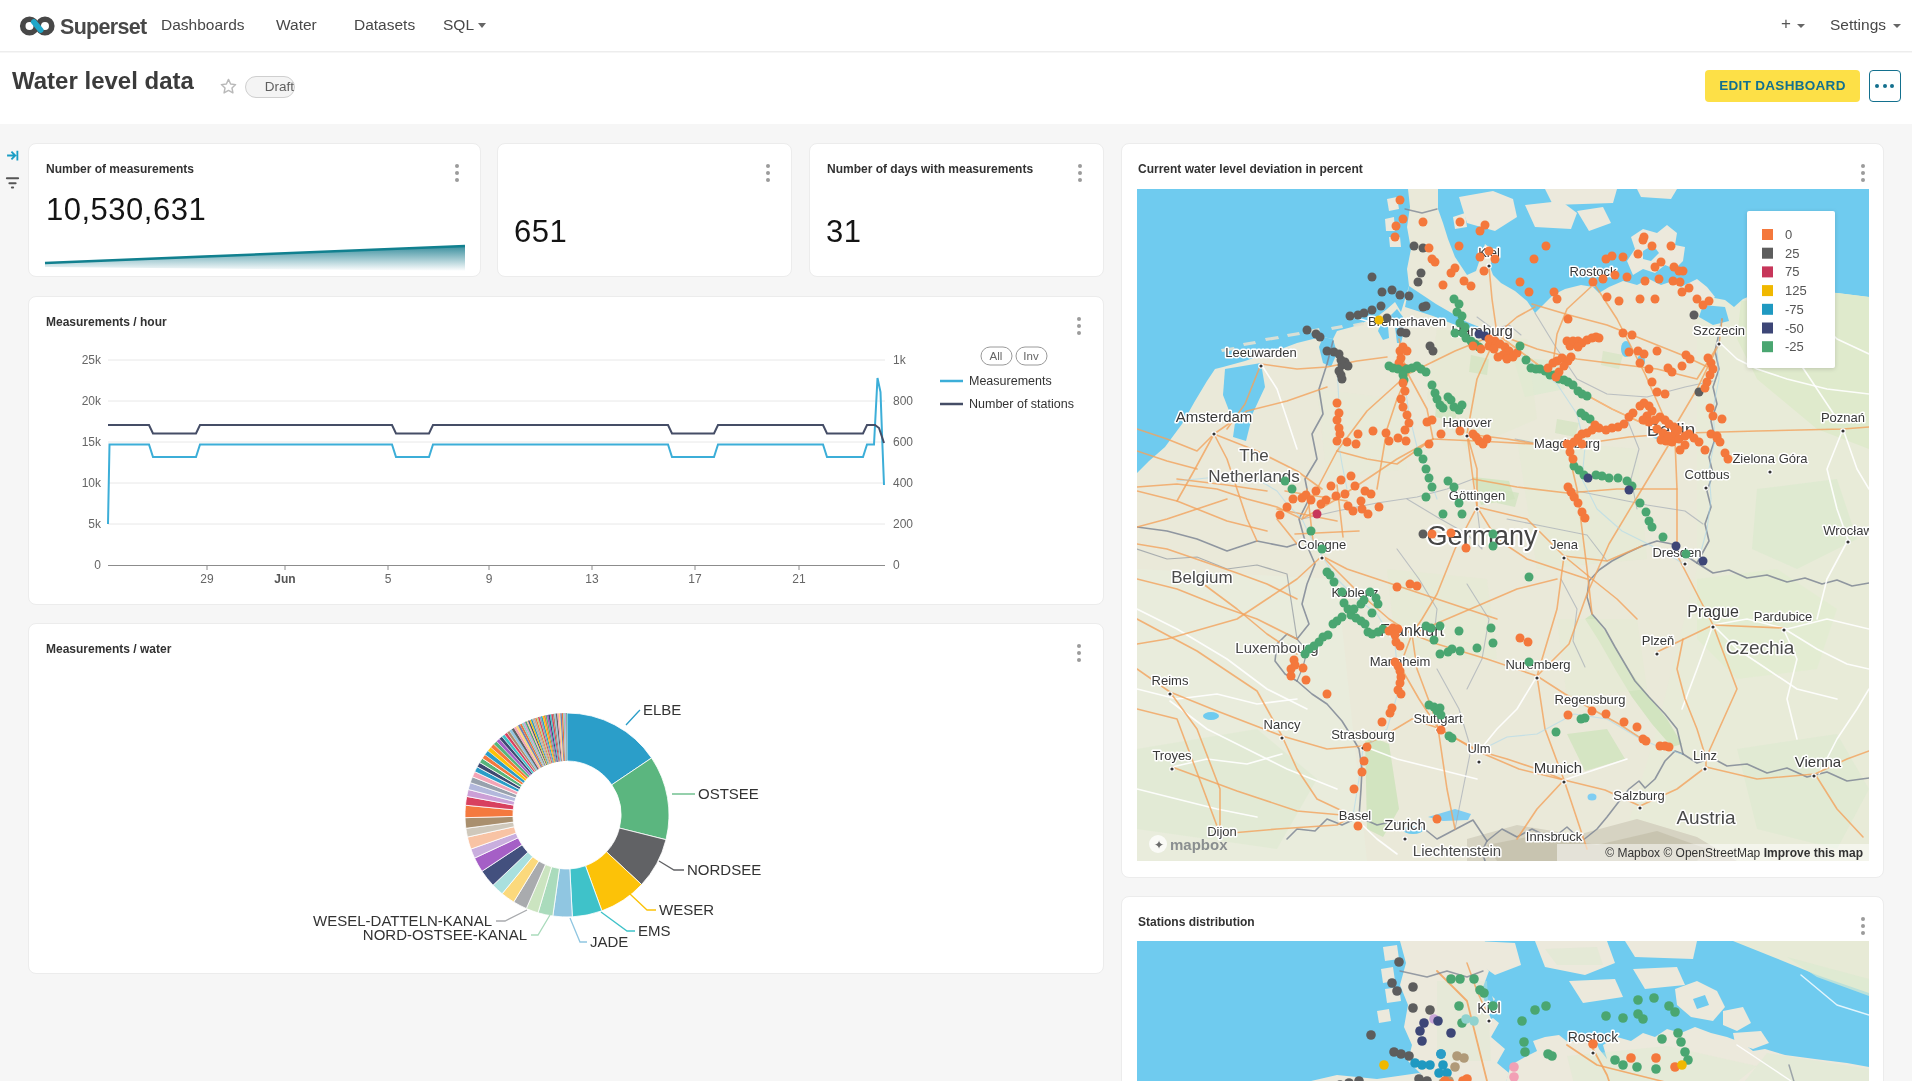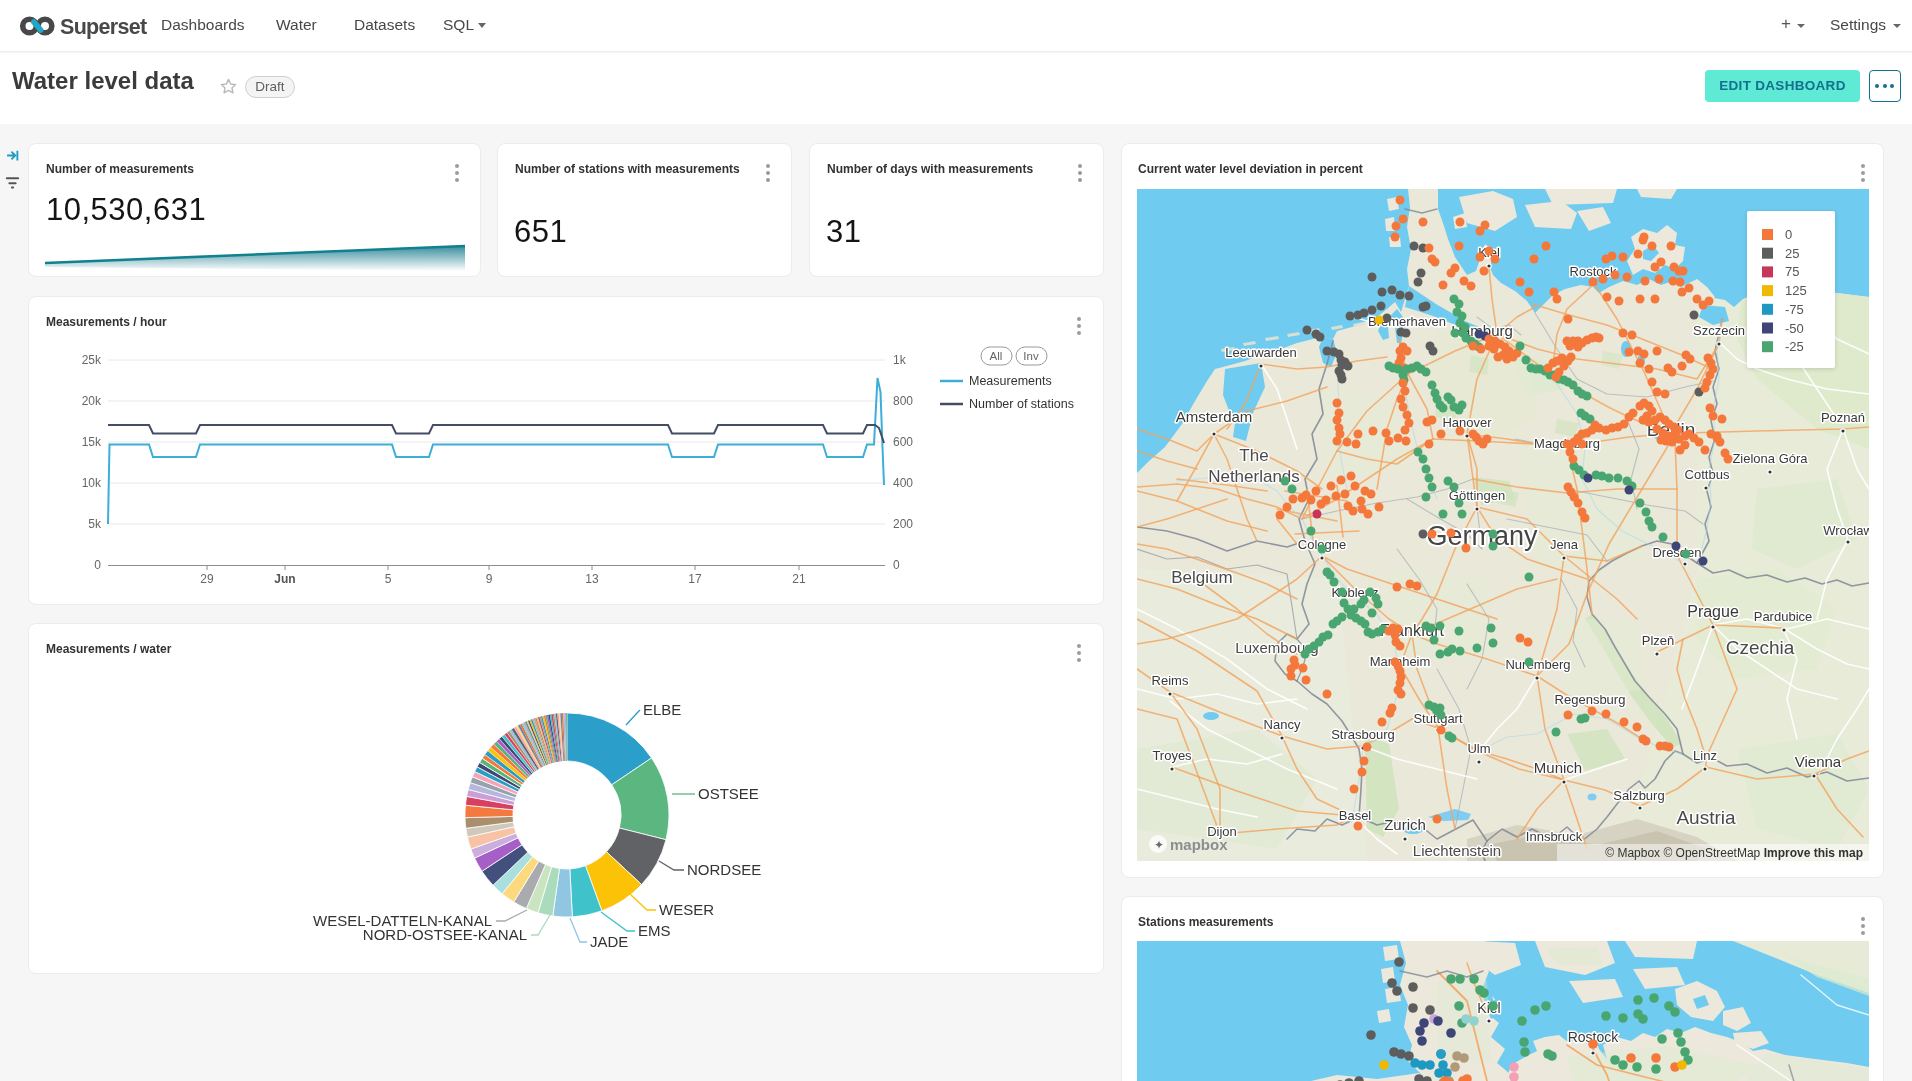--- a/index.html
+++ b/index.html
@@ -27,22 +27,22 @@
     <div class="navlink" style="left:1781px;font-size:17px;top:14px;color:#555">+</div>
     <div style="position:absolute;left:1797px;top:24px;width:0;height:0;border-left:4px solid transparent;border-right:4px solid transparent;border-top:4.5px solid #666"></div>
     <div class="navlink" style="left:1830px">Settings</div>
     <div style="position:absolute;left:1893px;top:24px;width:0;height:0;border-left:4px solid transparent;border-right:4px solid transparent;border-top:4.5px solid #666"></div>
   </div>
 <div class="hdr">
     <div style="position:absolute;left:12px;top:14px;font-size:24px;font-weight:bold;color:#3b3b3b">Water level data</div>
     <svg width="19" height="19" style="position:absolute;left:219px;top:24px" viewBox="0 0 24 24">
 <path d="M12 3l2.7 5.8 6.3.8-4.6 4.3 1.2 6.2-5.6-3.1-5.6 3.1 1.2-6.2L3 9.6l6.3-.8z" fill="none" stroke="#b9b9b9" stroke-width="1.8" stroke-linejoin="round"></path>
     </svg>
-    <div style="position:absolute;left:245px;top:23px;width:50px;height:22px;border:1px solid #cfcfcf;border-radius:11px;background:#f4f4f4;text-align:center;font-size:13.5px;color:#5f5f5f;line-height:20px">Draft</div>
-    <div style="position:absolute;left:1705px;top:17px;width:155px;height:32px;background:#5eead4;border-radius:4px;text-align:center;line-height:32px;font-size:13.5px;font-weight:bold;color:#13708e;letter-spacing:0.3px">EDIT DASHBOARD</div>
+    <div style="position:absolute;left:245px;top:23px;width:50px;height:22px;border:1px solid #cfcfcf;border-radius:11px;background:#f4f4f4;text-align:right;font-size:13.5px;color:#5f5f5f;line-height:20px">Draft</div>
+    <div style="position:absolute;left:1705px;top:17px;width:155px;height:32px;background:#fde047;border-radius:4px;text-align:center;line-height:32px;font-size:13.5px;font-weight:bold;color:#13708e;letter-spacing:0.3px">EDIT DASHBOARD</div>
     <div style="position:absolute;left:1869px;top:17px;width:32px;height:32px;border:1.5px solid #13708e;border-radius:4px">
 <div style="position:absolute;left:5px;top:13px;display:flex;gap:3.5px">
 <div style="width:4px;height:4px;border-radius:50%;background:#13708e"></div>
 <div style="width:4px;height:4px;border-radius:50%;background:#13708e"></div>
 <div style="width:4px;height:4px;border-radius:50%;background:#13708e"></div>
       </div>
     </div>
   </div>
 <svg width="13" height="13" style="position:absolute;left:6px;top:149px" viewBox="0 0 24 24">
 <g stroke="#1a9dc4" stroke-width="3.4" fill="none">
@@ -67,21 +67,20 @@
         <linearGradient id="sg" x1="0" y1="0" x2="0" y2="1">
 <stop offset="0" stop-color="#167a8c" stop-opacity="0.85"></stop>
 <stop offset="1" stop-color="#167a8c" stop-opacity="0"></stop>
         </linearGradient>
       </defs>
 <path d="M16,119 L436,102 L436,127 L16,123 Z" fill="url(#sg)"></path>
 <path d="M16,119 L436,102" stroke="#11808f" stroke-width="2.6" fill="none"></path>
 </svg>
   </div>
 <div class="card" style="left:497px;top:143px;width:295px;height:134px">
-    <div class="ct" style="width:230px">Number of stations with measurements</div>
     <div style="position:absolute;left:268px;top:20px;width:4px">
       <div class="kd"></div>
       <div class="kd"></div>
       <div class="kd"></div>
     </div>
     <div class="kpi" style="top:70px;left:16px">651</div>
   </div>
 <div class="card" style="left:809px;top:143px;width:295px;height:134px">
     <div class="ct" style="width:230px">Number of days with measurements</div>
     <div style="position:absolute;left:268px;top:20px;width:4px">
@@ -1014,21 +1013,21 @@
         <rect x="625" y="152.2" width="11" height="11" fill="#4aa671"></rect>
         <text x="648" y="162.2" font-size="13" fill="#555">-25</text>
         <rect x="420" y="655" width="312" height="17" fill="#ffffff" fill-opacity="0.5"></rect>
         <text x="726" y="668" font-size="12" fill="#333" text-anchor="end">© Mapbox © OpenStreetMap <tspan font-weight="bold">Improve this map</tspan></text>
         <circle cx="21" cy="655" r="9" fill="#ffffff" fill-opacity="0.75"></circle>
         <text x="17" y="660" font-size="12" fill="#6b6b6b">✦</text>
         <text x="33" y="661" font-size="15" font-weight="bold" fill="#72777d" fill-opacity="0.8">mapbox</text>
       </svg></div>
   </div>
 <div class="card" style="left:1121px;top:896px;width:763px;height:250px">
-    <div class="ct" style="left:16px">Stations measurements</div>
+    <div class="ct" style="left:16px">Stations distribution</div>
     <div style="position:absolute;left:739px;top:20px;width:4px">
       <div class="kd"></div>
       <div class="kd"></div>
       <div class="kd"></div>
     </div>
     <div style="position:absolute;left:15px;top:44px;width:732px;height:200px;overflow:hidden"><svg width="732" height="200" font-family="Liberation Sans, sans-serif">
         <rect width="732" height="200" fill="#6fcbef"></rect>
         <polygon points="596,0 732,0 732,52 680,34 636,16" fill="#e7ead6" fill-opacity="1.0"></polygon>
         <polygon points="650,16 732,38 732,55 680,36" fill="#dcead0" fill-opacity="0.7"></polygon>
         <polygon points="306,0 330,4 334,22 312,26 300,12" fill="#ece9dc" fill-opacity="1.0"></polygon>

